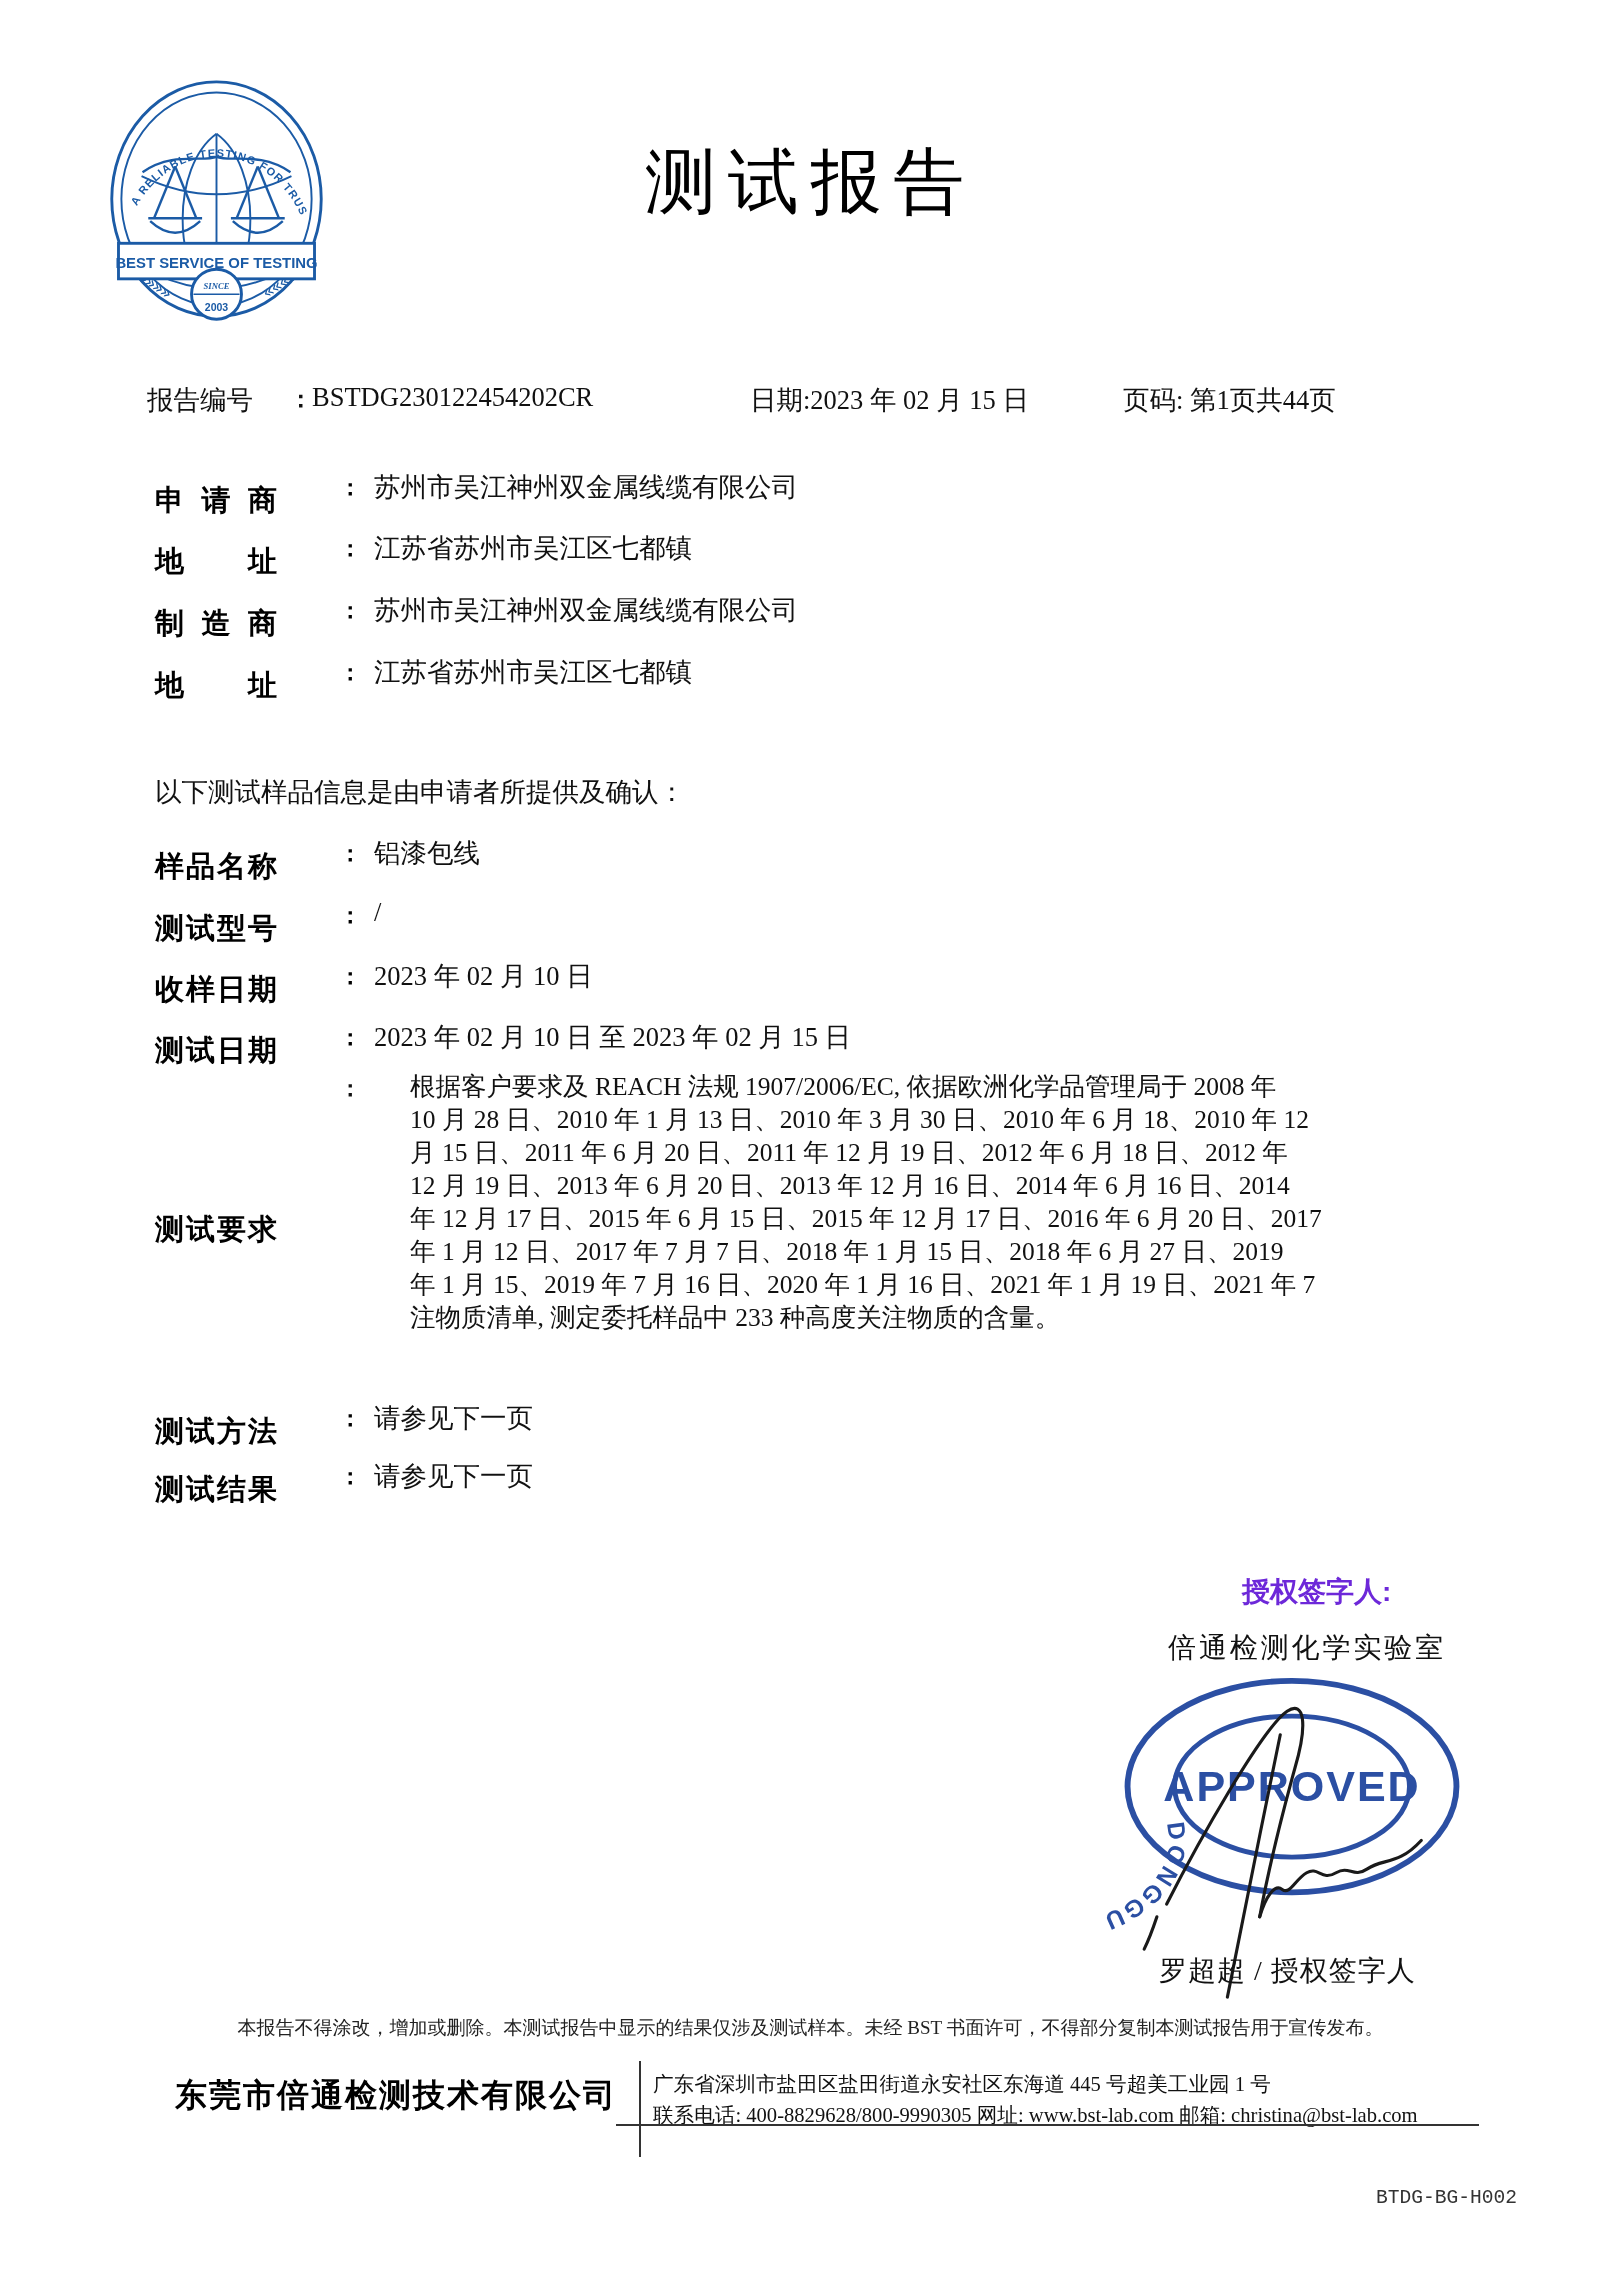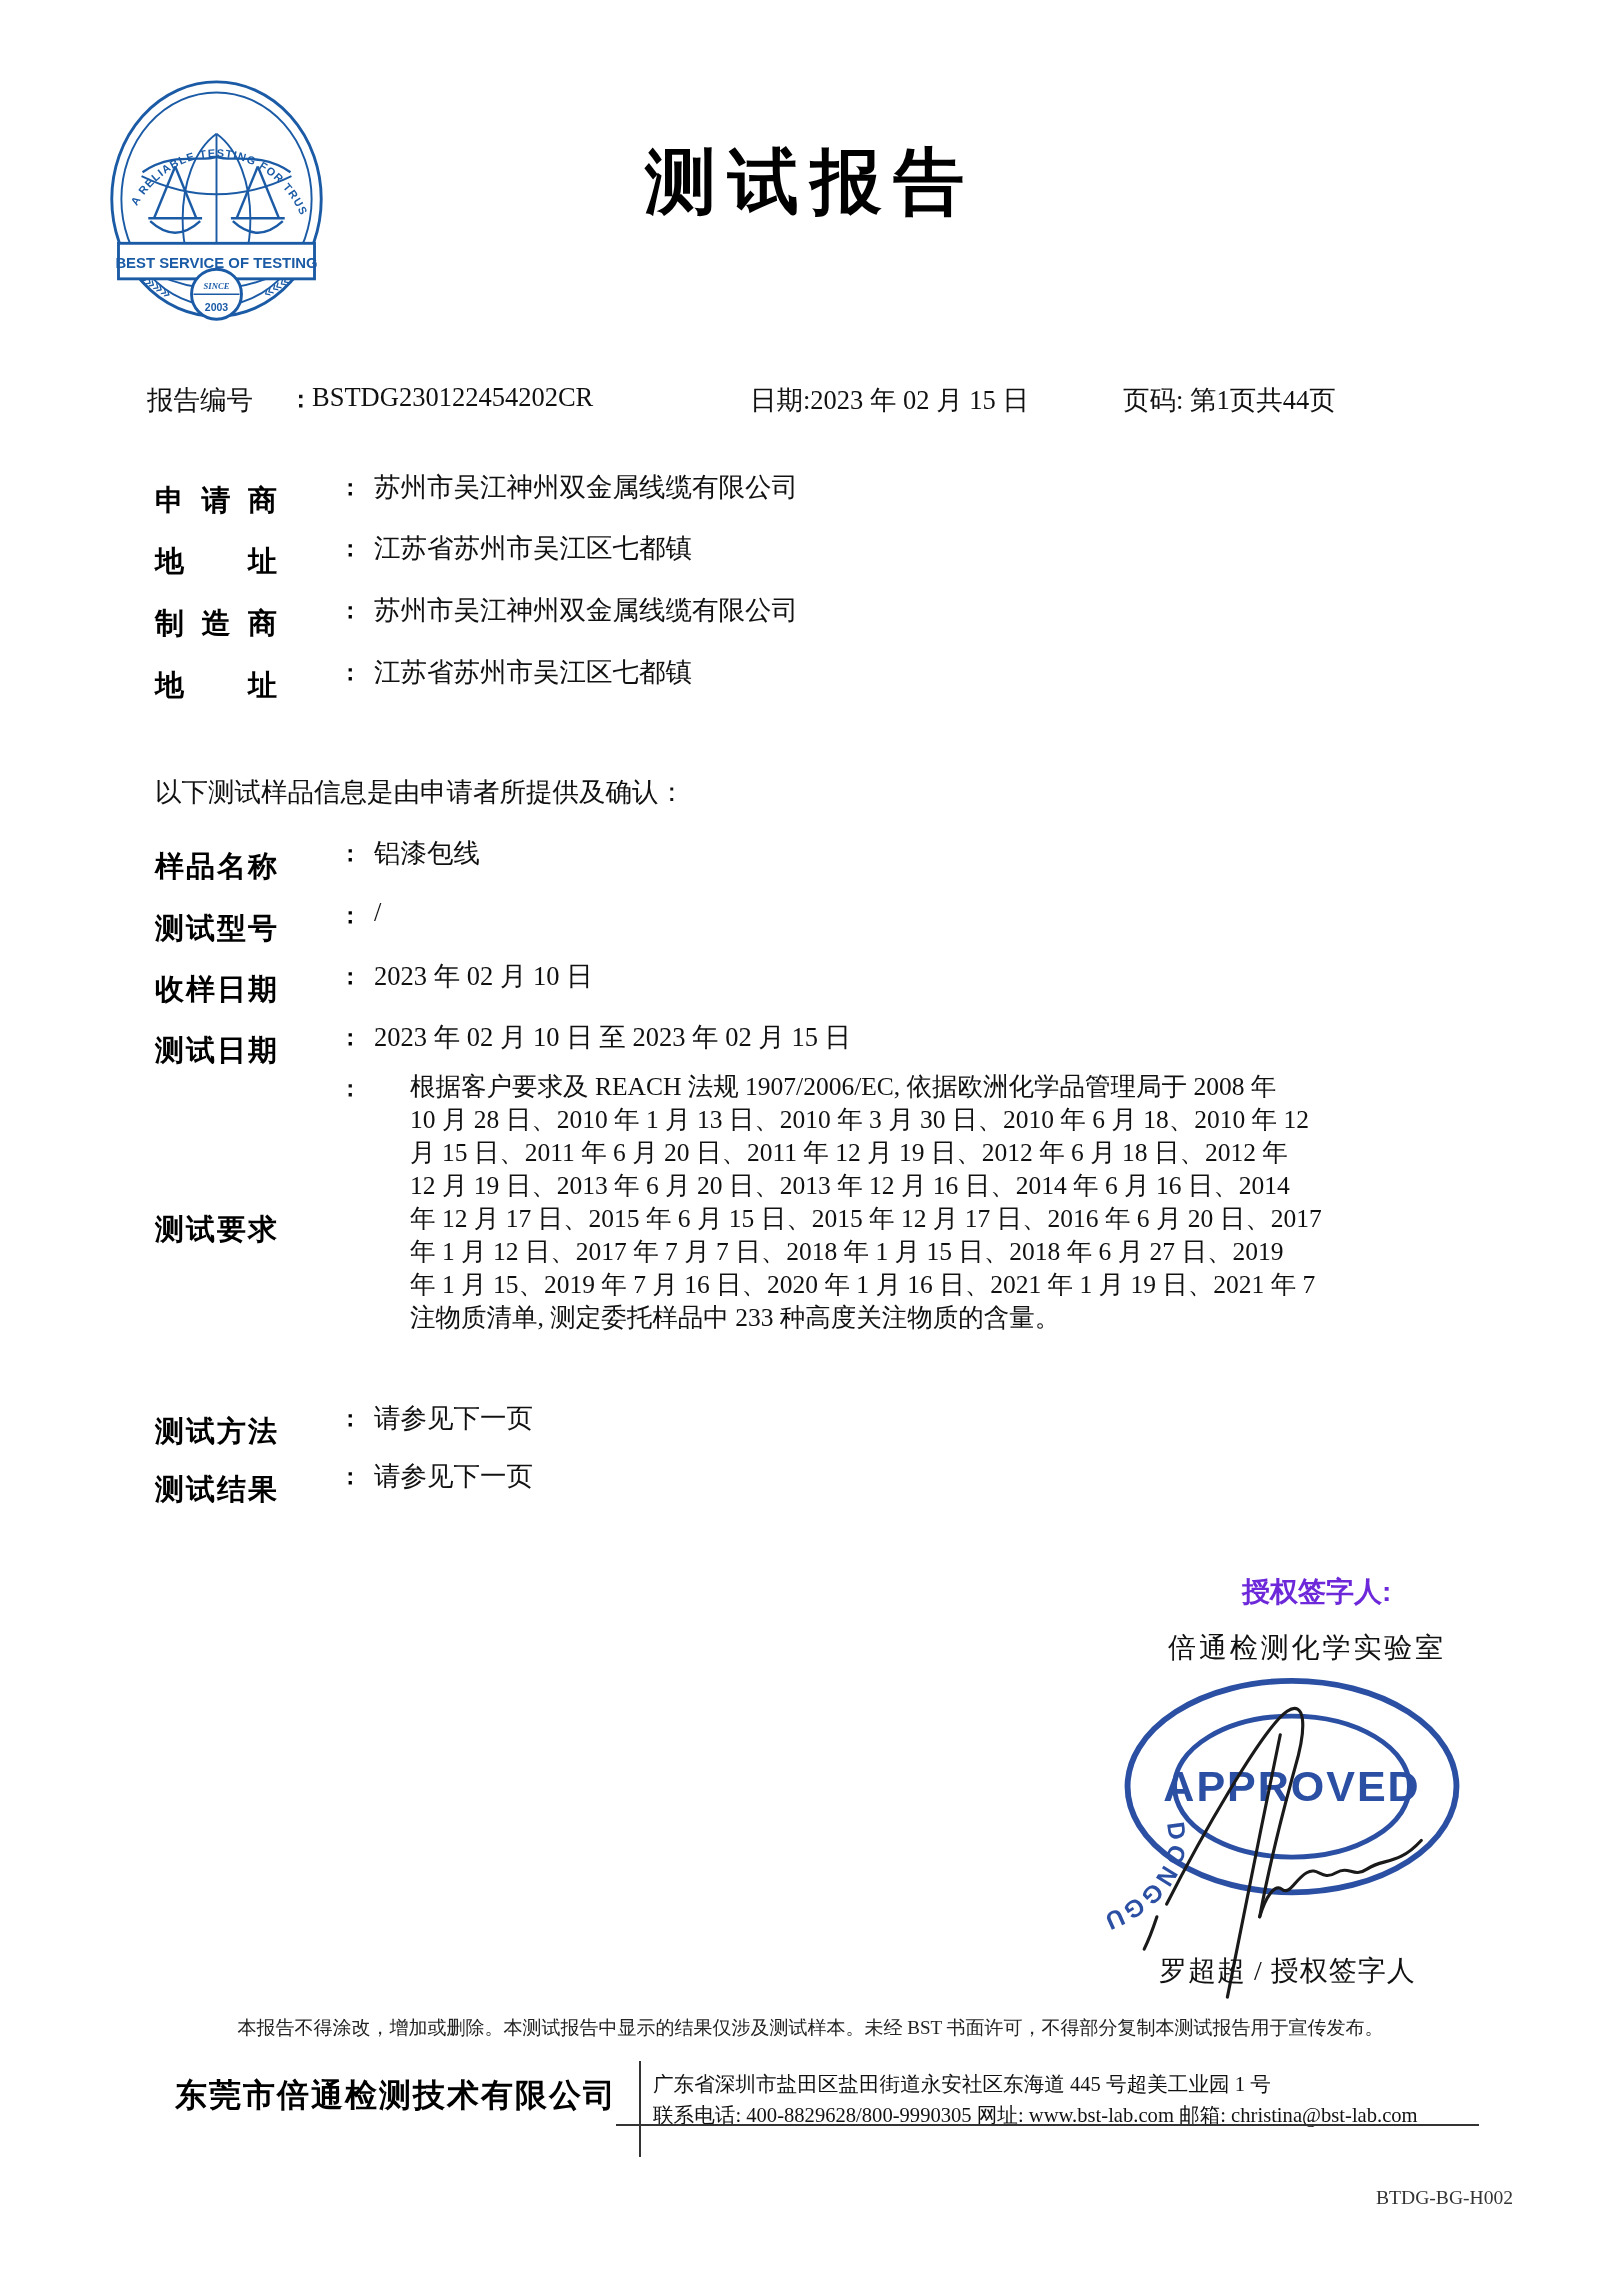--- a/index.html
+++ b/index.html
@@ -4,21 +4,21 @@
 <style>
   html,body{margin:0;padding:0;background:#9a9a9a;}
   .page{
     position:relative;width:1621px;height:2293px;background:#ffffff;
     font-family:"Liberation Serif","DejaVu Serif",serif;color:#111;overflow:hidden;
   }
   .abs{position:absolute;white-space:nowrap;}
   .title{
     left:0;right:0;top:135px;text-align:center;
     font-family:"Liberation Sans","DejaVu Sans",sans-serif;
-    font-weight:700;font-size:71px;letter-spacing:11.8px;color:#000;
+    font-weight:400;font-size:71px;letter-spacing:11.8px;color:#000;
   }
   .meta-row{left:0;right:0;top:382px;height:35px;font-size:26.5px;}
   .meta-report-label{position:absolute;left:147px;top:0;}
   .meta-report-colon{position:absolute;left:289px;top:1px;font-weight:bold;font-size:23.5px;}
   .meta-report-no{position:absolute;left:312px;top:0;}
   .meta-date{position:absolute;left:750px;top:0;}
   .meta-pages{position:absolute;left:1123px;top:0;}
   .frow{left:0;right:0;height:35px;}
   .flabel{
     position:absolute;left:155px;top:12px;width:122px;
@@ -36,21 +36,21 @@
   .sig-lab{left:1168px;top:1629px;font-size:28px;letter-spacing:2.9px;}
   .sig-signer{left:1159px;top:1952px;font-size:28px;letter-spacing:1px;}
   .stamp-wrap{left:1106px;top:1674px;width:372px;height:328px;}
   .disclaimer{left:0;right:0;top:2015px;text-align:center;font-size:19px;color:#222;}
   .footer-company{left:175px;top:2074px;font-family:"Liberation Sans","DejaVu Sans",sans-serif;
     font-weight:bold;font-size:32px;letter-spacing:2px;color:#000;}
   .footer-divider{left:639px;top:2061px;width:2px;height:96px;background:#333;}
   .footer-hr{left:616px;top:2124px;width:863px;height:2px;background:#333;}
   .footer-address{left:653px;top:2070px;font-size:20.6px;}
   .footer-contact{left:653px;top:2101px;font-size:20.6px;}
-  .doc-code{left:1376px;top:2187px;font-family:Liberation Serif, serif;
+  .doc-code{left:1376px;top:2187px;font-family:Liberation Mono, monospace;
     font-size:19.6px;color:#333;}
   .logo-wrap{left:106px;top:74px;width:221px;height:255px;}
 </style>
 </head>
 <body>
 
 <div class="page">
 
   <div class="abs logo-wrap">
     <svg width="221" height="255" viewBox="0 0 230 265">

